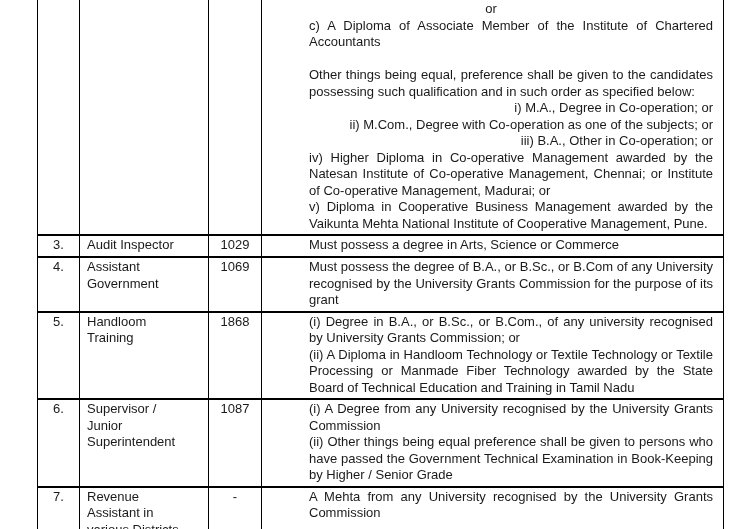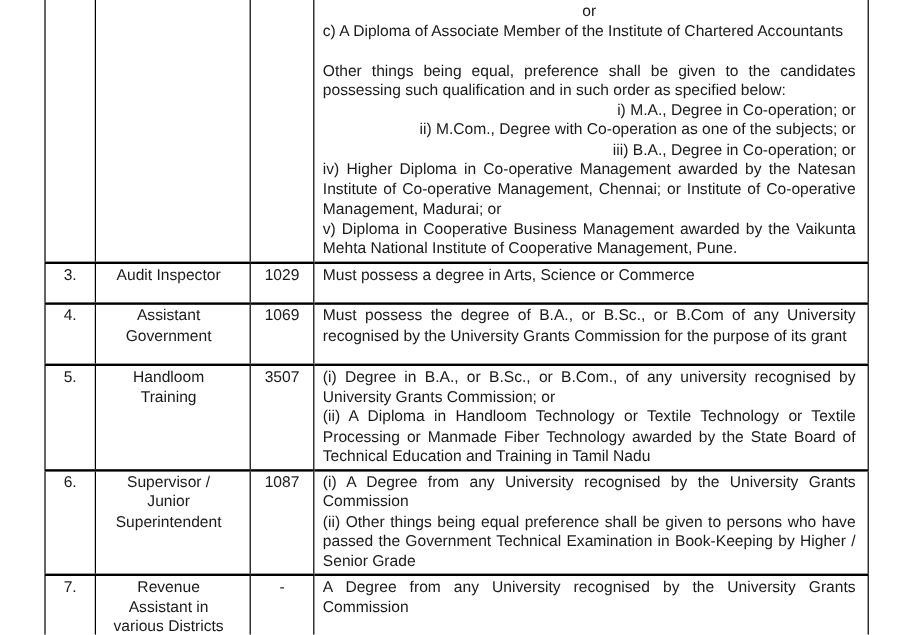--- a/index.html
+++ b/index.html
@@ -42,35 +42,35 @@
   tbody tr:nth-child(3) { height: 51px;  }
   tbody tr:nth-child(4) { height: 86px;  }
   tbody tr:nth-child(5) { height: 84px;  }
   tbody tr:nth-child(6) { height: 52px;  }
 
   td.c-serial {
     text-align: center;
     padding: 1px 2px 2px 2px;
   }
   td.c-post {
-    text-align: center;
+    text-align: left;
     padding: 1px 14px 2px 7px;
   }
   td.c-count {
     text-align: center;
-    padding: 1px 2px 15px 2px;
+    padding: 1px 2px 2px 2px;
   }
   td.c-qual {
     padding: 1px 10px 2px 7px;
   }
   .qline {
     margin: 0;
     min-height: 16.5px;
   }
-  .qline.justify { text-align: justify; }
+  .qline.justify { text-align: justify; margin-left: 40px; }
   .qline.center  { text-align: center;  }
   .qline.left    { text-align: right;    }
 </style>
 </head>
 <body>
 
 <div class="page">
   <table class="qual-table">
     <colgroup>
       <col style="width:42px">
@@ -83,21 +83,21 @@
           <td class="c-serial"></td>
           <td class="c-post"></td>
           <td class="c-count"></td>
           <td class="c-qual">
             <div class="qline center">or</div>
             <div class="qline justify">c) A Diploma of Associate Member of the Institute of Chartered Accountants</div>
             <div class="qline left"></div>
             <div class="qline justify">Other things being equal, preference shall be given to the candidates possessing such qualification and in such order as specified below:</div>
             <div class="qline left">i) M.A., Degree in Co-operation; or</div>
             <div class="qline left">ii) M.Com., Degree with Co-operation as one of the subjects; or</div>
-            <div class="qline left">iii) B.A., Degree in Co-operation; or</div>
+            <div class="qline left">iii) B.A., Other in Co-operation; or</div>
             <div class="qline justify">iv) Higher Diploma in Co-operative Management awarded by the Natesan Institute of Co-operative Management, Chennai; or Institute of Co-operative Management, Madurai; or</div>
             <div class="qline justify">v) Diploma in Cooperative Business Management awarded by the Vaikunta Mehta National Institute of Cooperative Management, Pune.</div>
           </td>
         </tr>
         <tr>
           <td class="c-serial">3.</td>
           <td class="c-post">Audit Inspector</td>
           <td class="c-count">1029</td>
           <td class="c-qual">
             <div class="qline justify">Must possess a degree in Arts, Science or Commerce</div>
@@ -107,38 +107,38 @@
           <td class="c-serial">4.</td>
           <td class="c-post">Assistant Government</td>
           <td class="c-count">1069</td>
           <td class="c-qual">
             <div class="qline justify">Must possess the degree of B.A., or B.Sc., or B.Com of any University recognised by the University Grants Commission for the purpose of its grant</div>
           </td>
         </tr>
         <tr>
           <td class="c-serial">5.</td>
           <td class="c-post">Handloom Training</td>
-          <td class="c-count">3507</td>
+          <td class="c-count">1868</td>
           <td class="c-qual">
             <div class="qline justify">(i) Degree in B.A., or B.Sc., or B.Com., of any university recognised by University Grants Commission; or</div>
             <div class="qline justify">(ii) A Diploma in Handloom Technology or Textile Technology or Textile Processing or Manmade Fiber Technology awarded by the State Board of Technical Education and Training in Tamil Nadu</div>
           </td>
         </tr>
         <tr>
           <td class="c-serial">6.</td>
           <td class="c-post">Supervisor / Junior Superintendent</td>
           <td class="c-count">1087</td>
           <td class="c-qual">
             <div class="qline justify">(i) A Degree from any University recognised by the University Grants Commission</div>
             <div class="qline justify">(ii) Other things being equal preference shall be given to persons who have passed the Government Technical Examination in Book-Keeping by Higher / Senior Grade</div>
           </td>
         </tr>
         <tr>
           <td class="c-serial">7.</td>
           <td class="c-post">Revenue Assistant in various Districts</td>
           <td class="c-count">-</td>
           <td class="c-qual">
-            <div class="qline justify">A Degree from any University recognised by the University Grants Commission</div>
+            <div class="qline justify">A Mehta from any University recognised by the University Grants Commission</div>
           </td>
         </tr>
       </tbody>
   </table>
 </div>
 
 </body></html>

